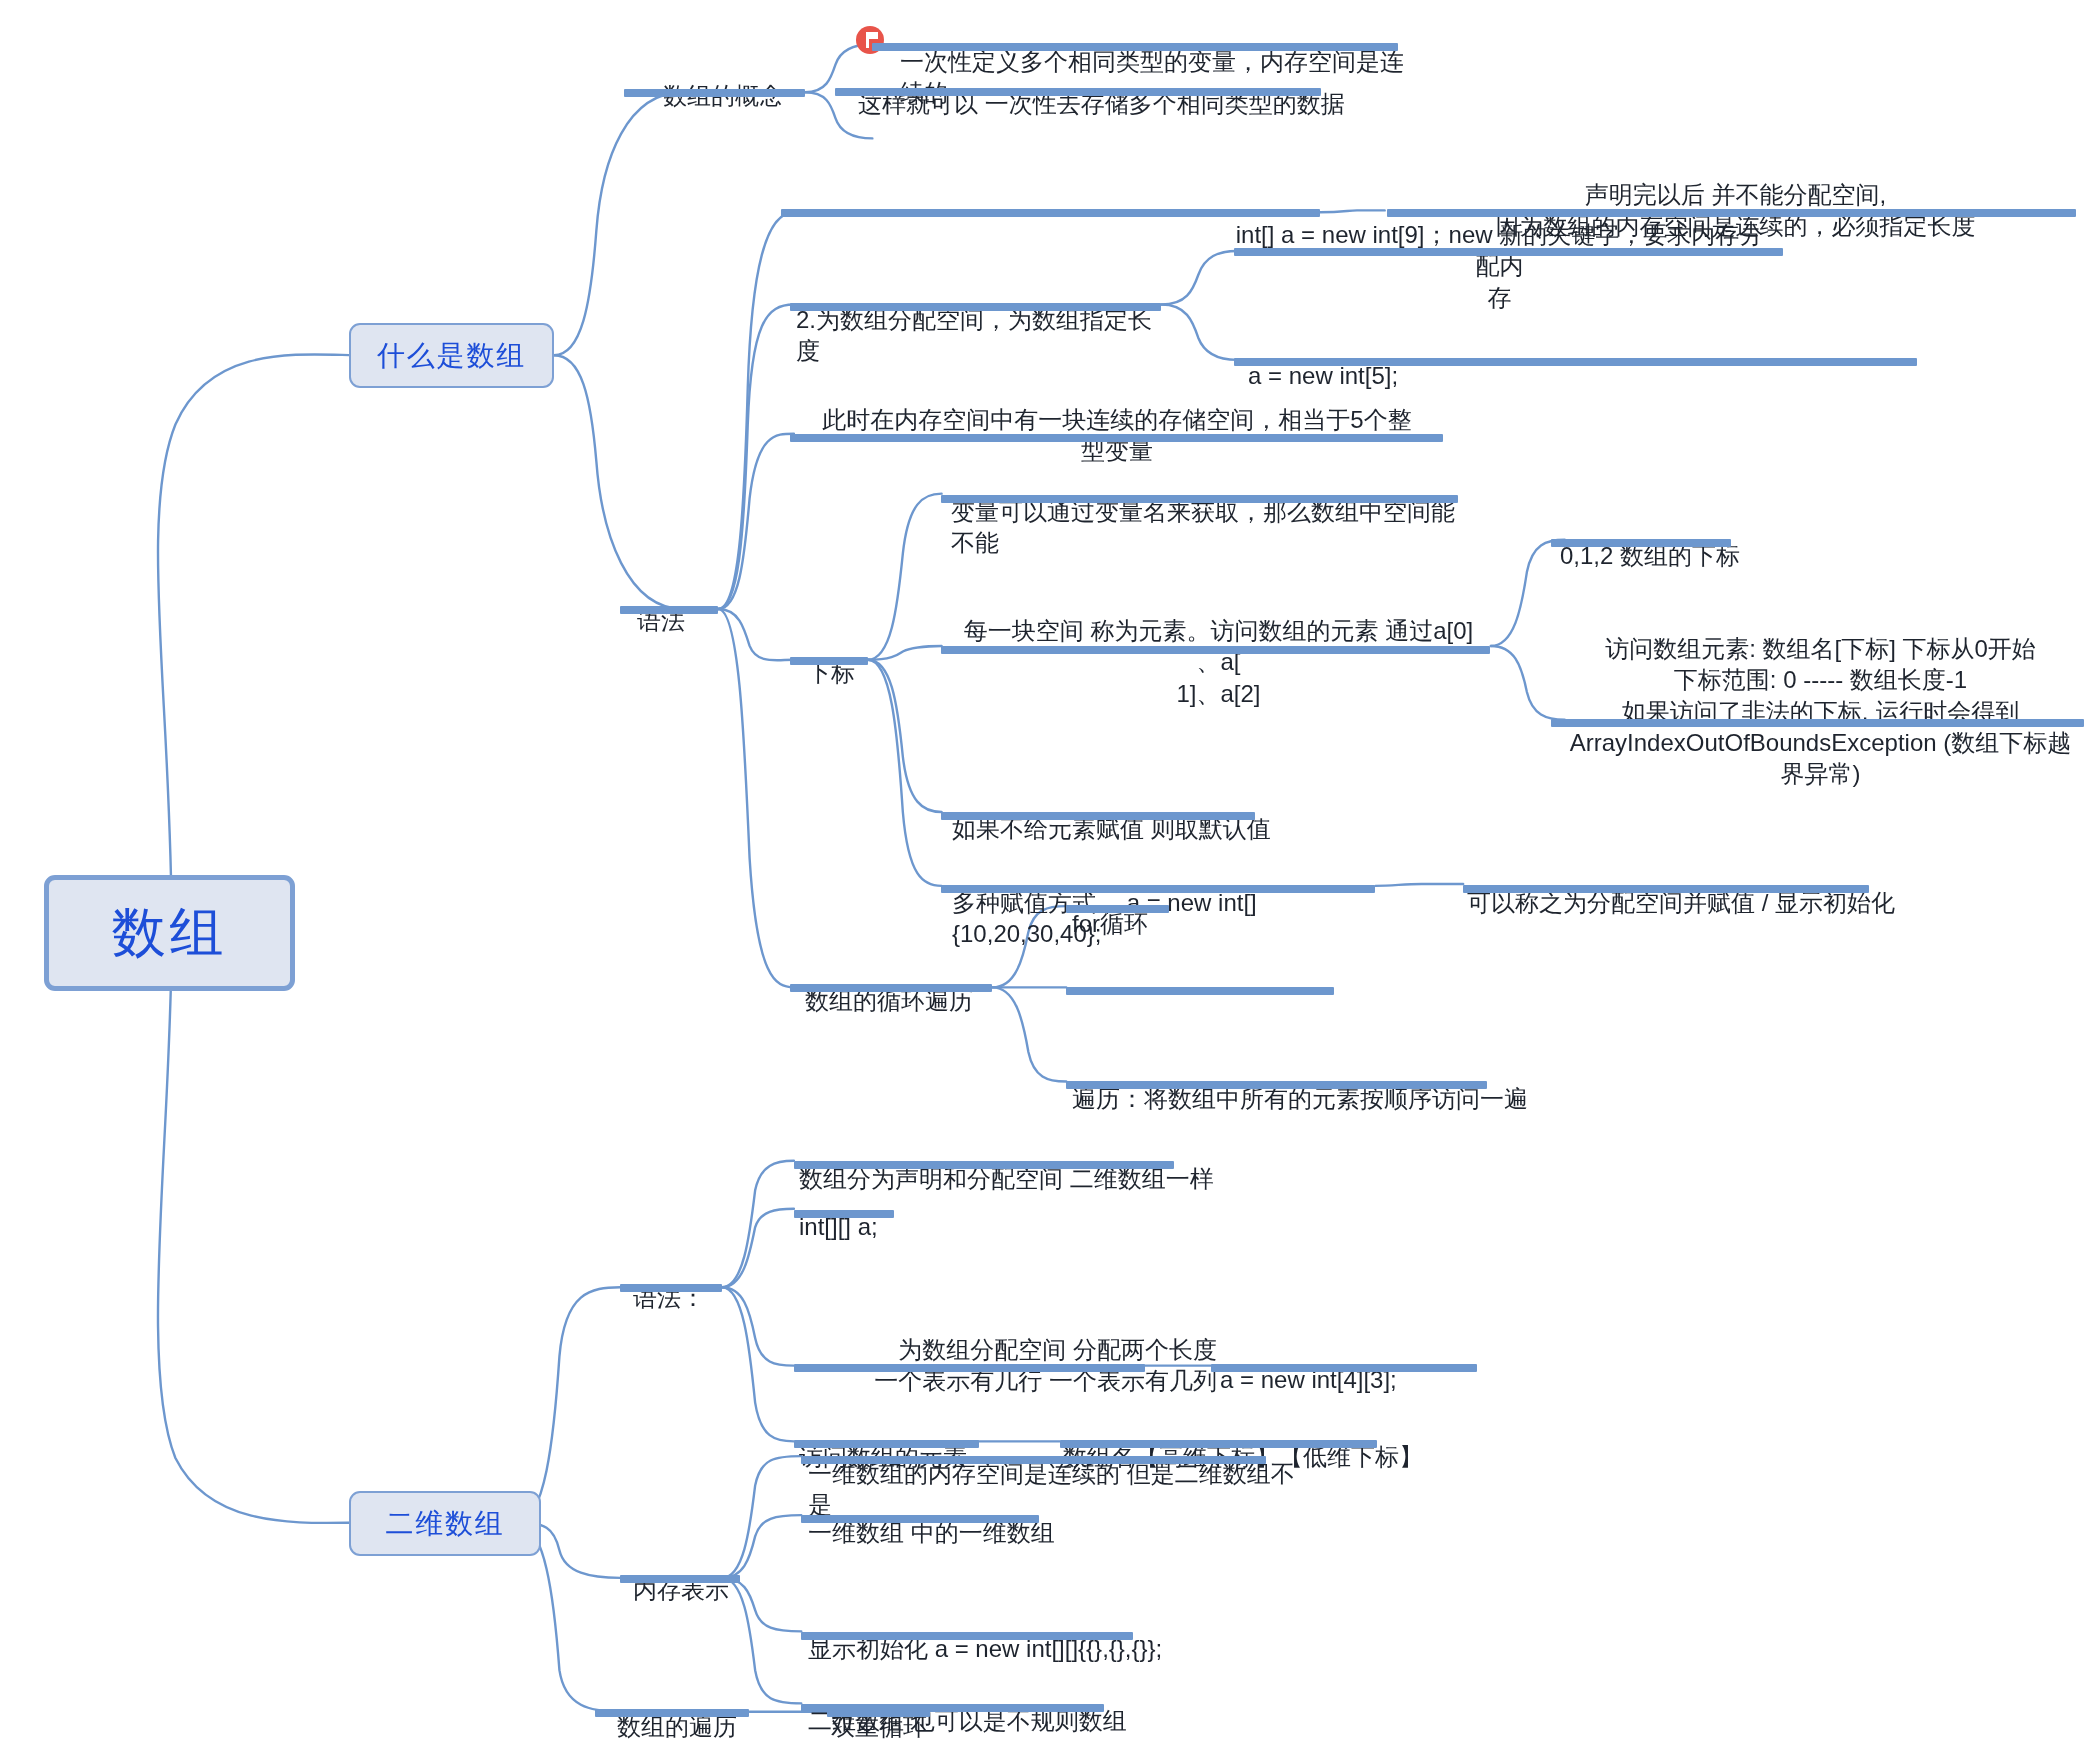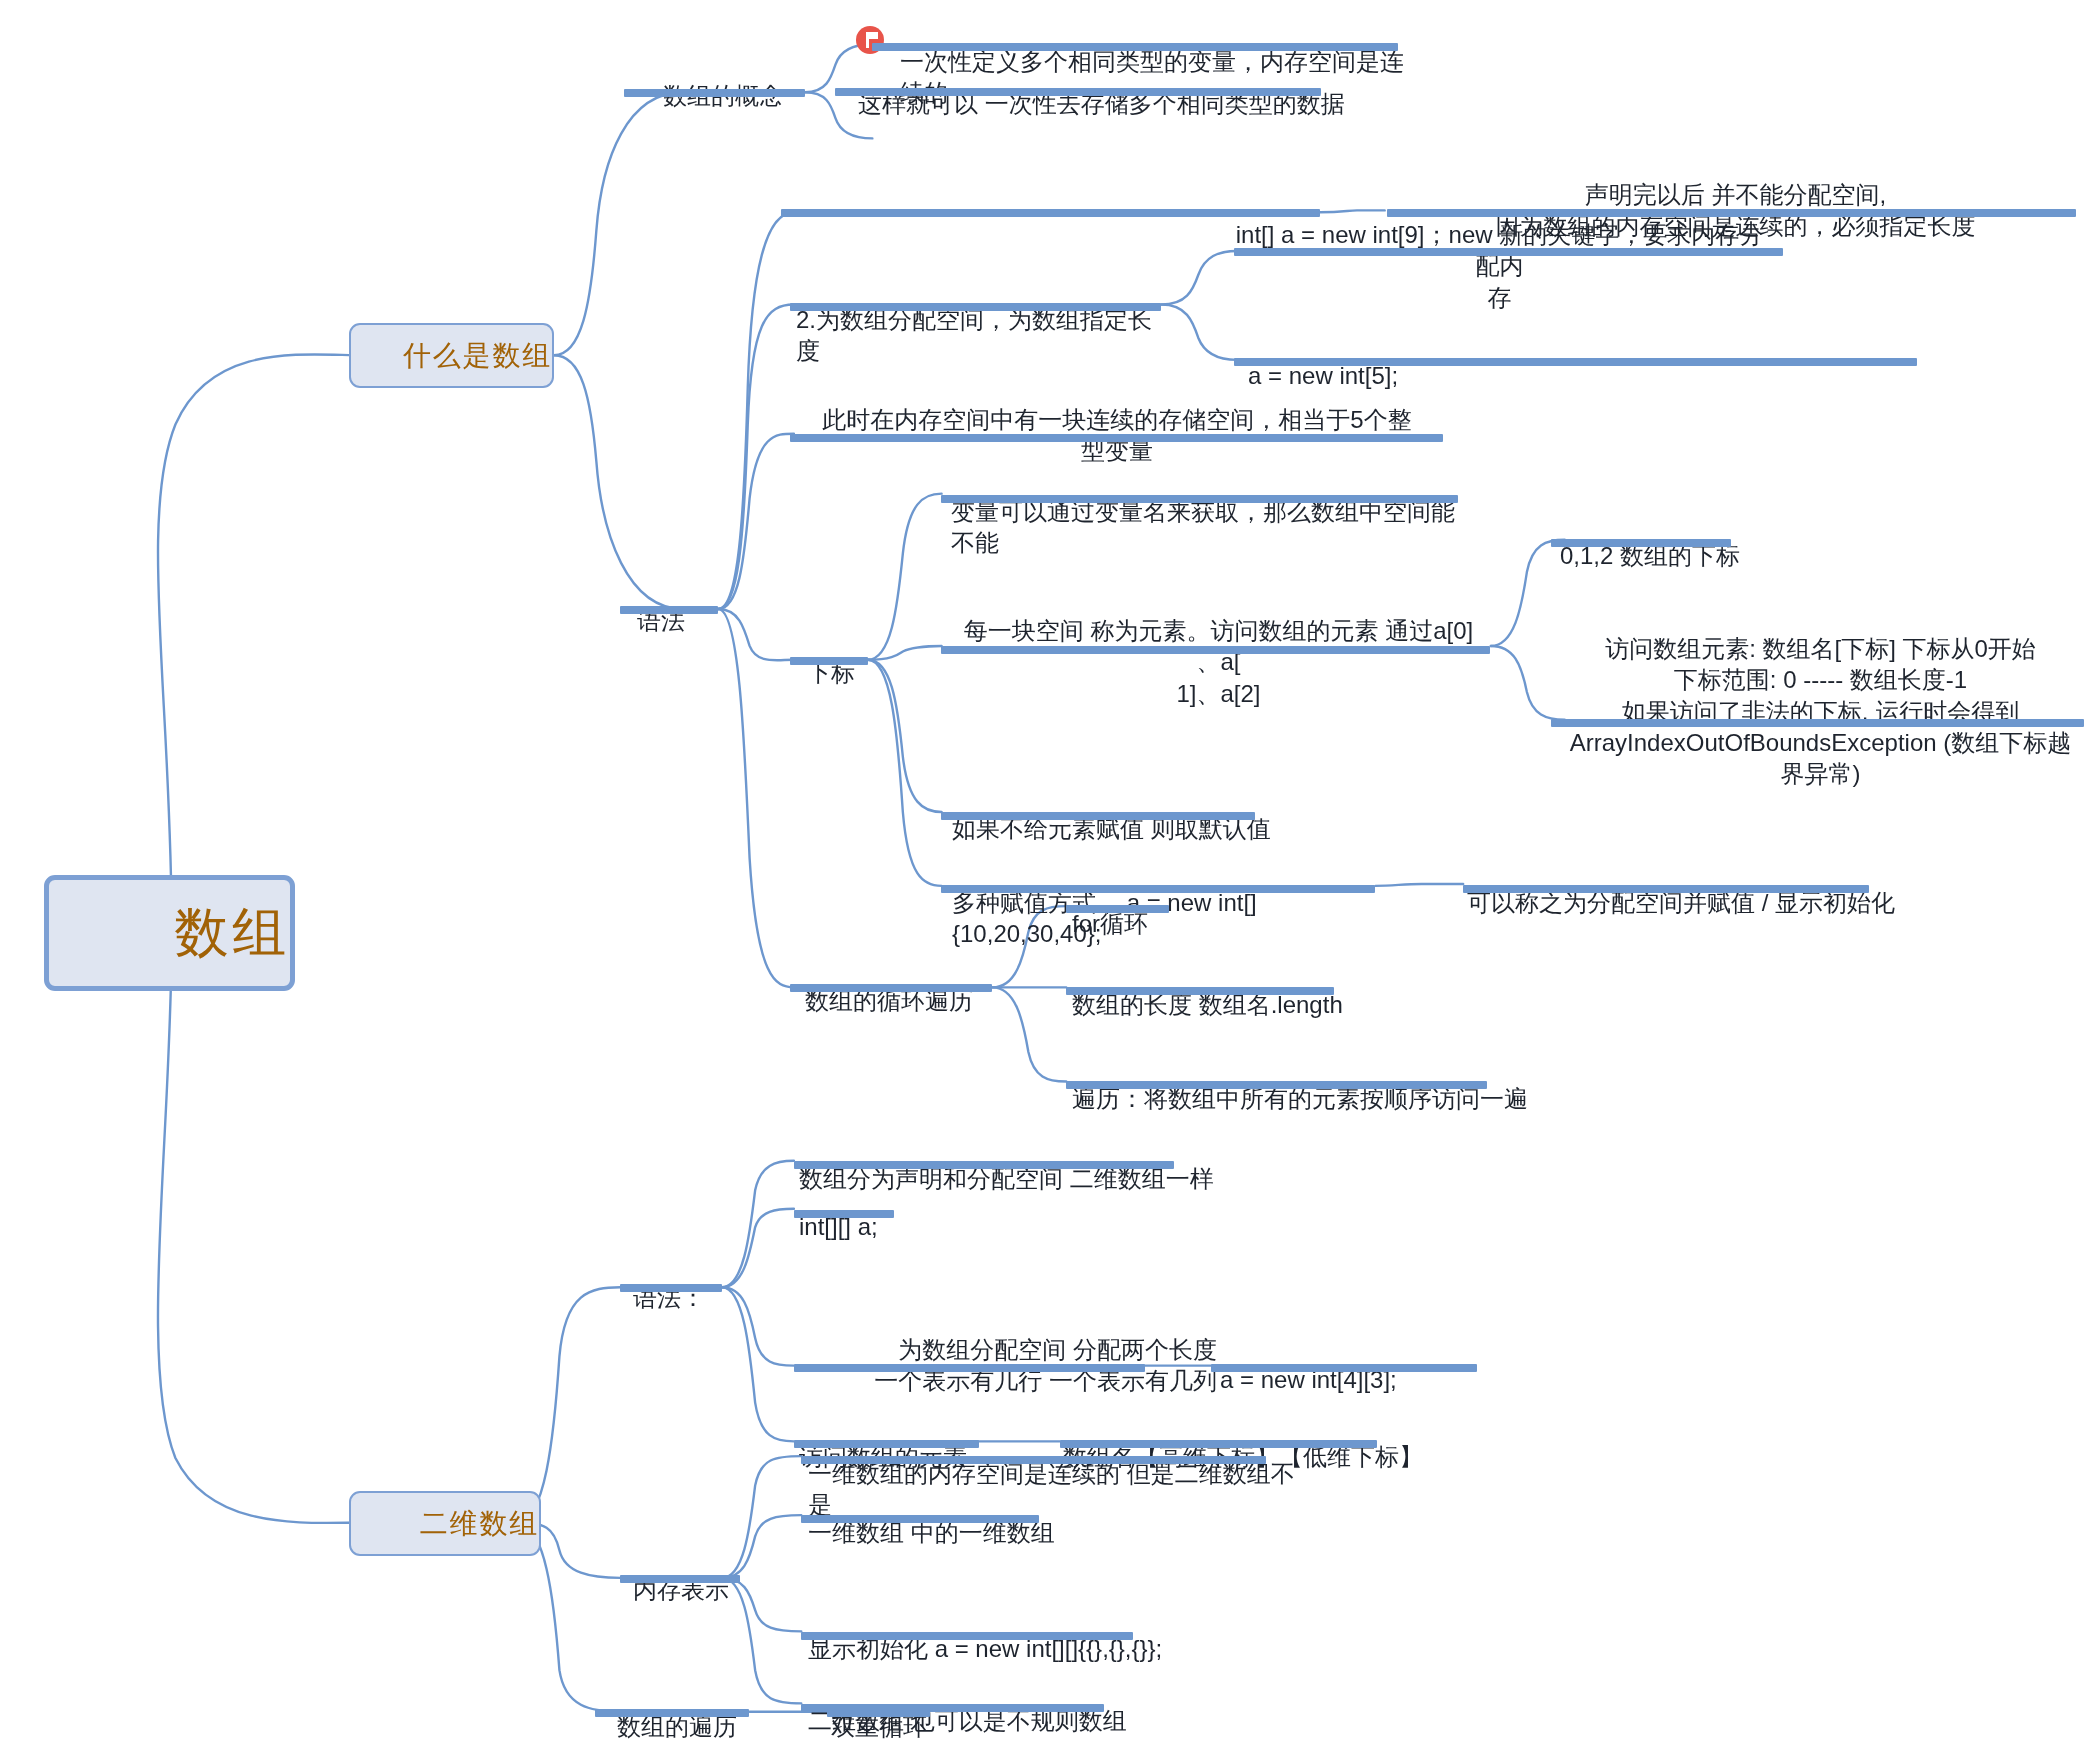--- a/index.html
+++ b/index.html
@@ -4,22 +4,22 @@
 <style>
   html,body{margin:0;padding:0;background:#ffffff;}
   body{width:2090px;height:1744px;position:relative;overflow:hidden;
        font-family:"Liberation Sans","DejaVu Sans",sans-serif;
        color:#1f2430;-webkit-font-smoothing:antialiased;}
   #canvas{position:absolute;inset:0;width:2090px;height:1744px;}
   svg.links{position:absolute;left:0;top:0;width:2090px;height:1744px;pointer-events:none;}
 
   
   .node-box{position:absolute;box-sizing:border-box;display:flex;align-items:center;
-            justify-content:flex-end;background:#dfe5f1;border:2.8px solid #7da0d4;
-            border-radius:13px;color:#a16207;white-space:nowrap;}
+            justify-content:center;background:#dfe5f1;border:2.8px solid #7da0d4;
+            border-radius:13px;color:#1d4ed8;white-space:nowrap;}
   .root-box{border-width:5.5px;border-radius:18.5px;font-size:54px;letter-spacing:3.7px;}
   .major-box{border-width:2.8px;border-radius:11px;font-size:28px;letter-spacing:1.8px;}
 
   
   .topic{position:absolute;box-sizing:border-box;color:#1e242e;
          line-height:1.30;white-space:pre-line;}
   .topic .txt{display:block;}
   .t-left  {text-align:left;}
   .t-center{text-align:center;}
   .s26{font-size:24px;}
@@ -208,23 +208,20 @@
   <div class="topic s26 t-left" style="left:805px;top:954px;width:203px;">
     <span class="txt">数组的循环遍历</span>
   </div>
   <div class="bar" style="left:790px;top:984px;width:202px;"></div>
 
   <div class="topic s26 t-left" style="left:1072px;top:877px;width:185px;">
     <span class="txt">for循环</span>
   </div>
   <div class="bar" style="left:1066px;top:905px;width:103px;"></div>
 
-  <div class="topic s26 t-left" style="left:1072px;top:958px;width:305px;">
-    <span class="txt">数组的长度 数组名.length</span>
-  </div>
   <div class="bar" style="left:1066px;top:987px;width:268px;"></div>
 
   <div class="topic s26 t-left" style="left:1072px;top:1052px;width:461px;">
     <span class="txt">遍历：将数组中所有的元素按顺序访问一遍</span>
   </div>
   <div class="bar" style="left:1066px;top:1081px;width:421px;"></div>
 
   <div class="topic s26 t-left" style="left:633px;top:1251px;width:120px;">
     <span class="txt">语法：</span>
   </div>

